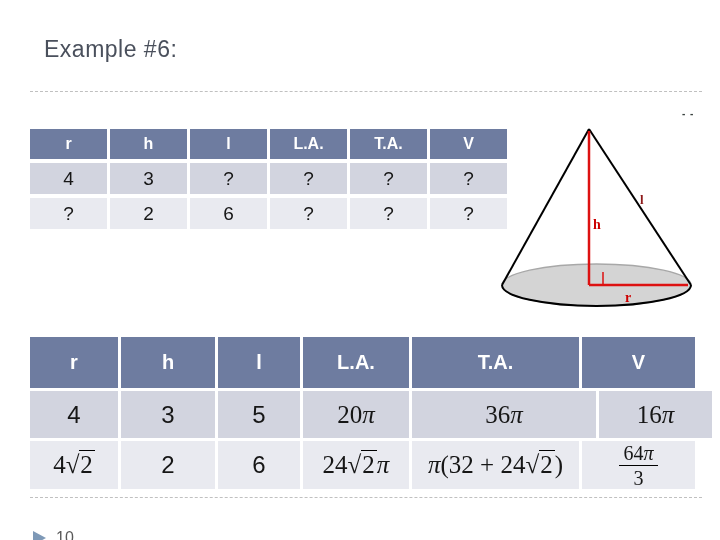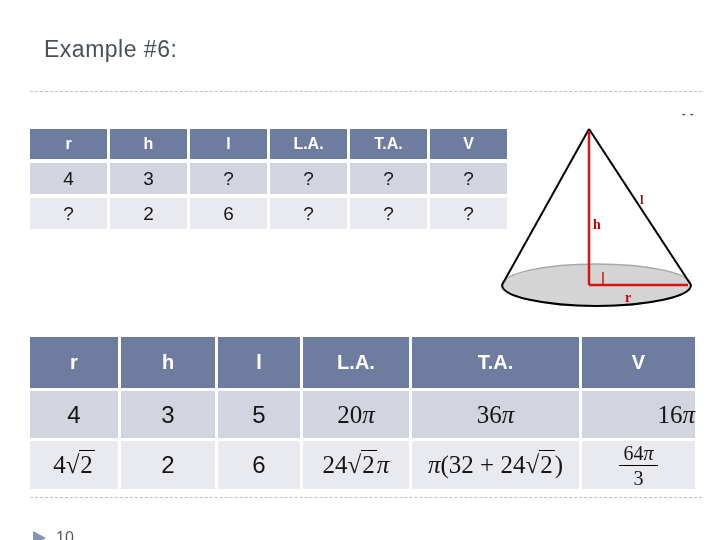--- a/index.html
+++ b/index.html
@@ -134,22 +134,22 @@
         <div class="cell" style="width: 82px;">l</div>
         <div class="cell" style="width: 106px;">L.A.</div>
         <div class="cell" style="width: 167px;">T.A.</div>
         <div class="cell" style="width: 113px;">V</div>
       </div>
       <div class="trow odd" style="height: 47px; margin-bottom: 3px;">
         <div class="cell plain" style="width: 88px;">4</div>
         <div class="cell plain" style="width: 94px;">3</div>
         <div class="cell plain" style="width: 82px;">5</div>
         <div class="cell math" style="width: 106px;">20<i>π</i></div>
-        <div class="cell math" style="width: 167px;">36<i>π</i></div>
-        <div class="cell math" style="width: 113px; justify-content: flex-end;">16<i>π</i></div>
+        <div class="cell math" style="width: 184px;">36<i>π</i></div>
+        <div class="cell math" style="width: 113px;">16<i>π</i></div>
       </div>
       <div class="trow even" style="height: 48px;">
         <div class="cell math" style="width: 88px;">4<span>√<span class="vinc">2</span></span></div>
         <div class="cell plain" style="width: 94px;">2</div>
         <div class="cell plain" style="width: 82px;">6</div>
         <div class="cell math" style="width: 106px;">24<span>√<span class="vinc">2</span></span><i>π</i></div>
         <div class="cell math" style="width: 167px;"><i>π</i>(32 + 24<span>√<span class="vinc">2</span></span>)</div>
         <div class="cell math" style="width: 113px;">
           <span class="frac">
             <span class="num">64<i>π</i></span>

